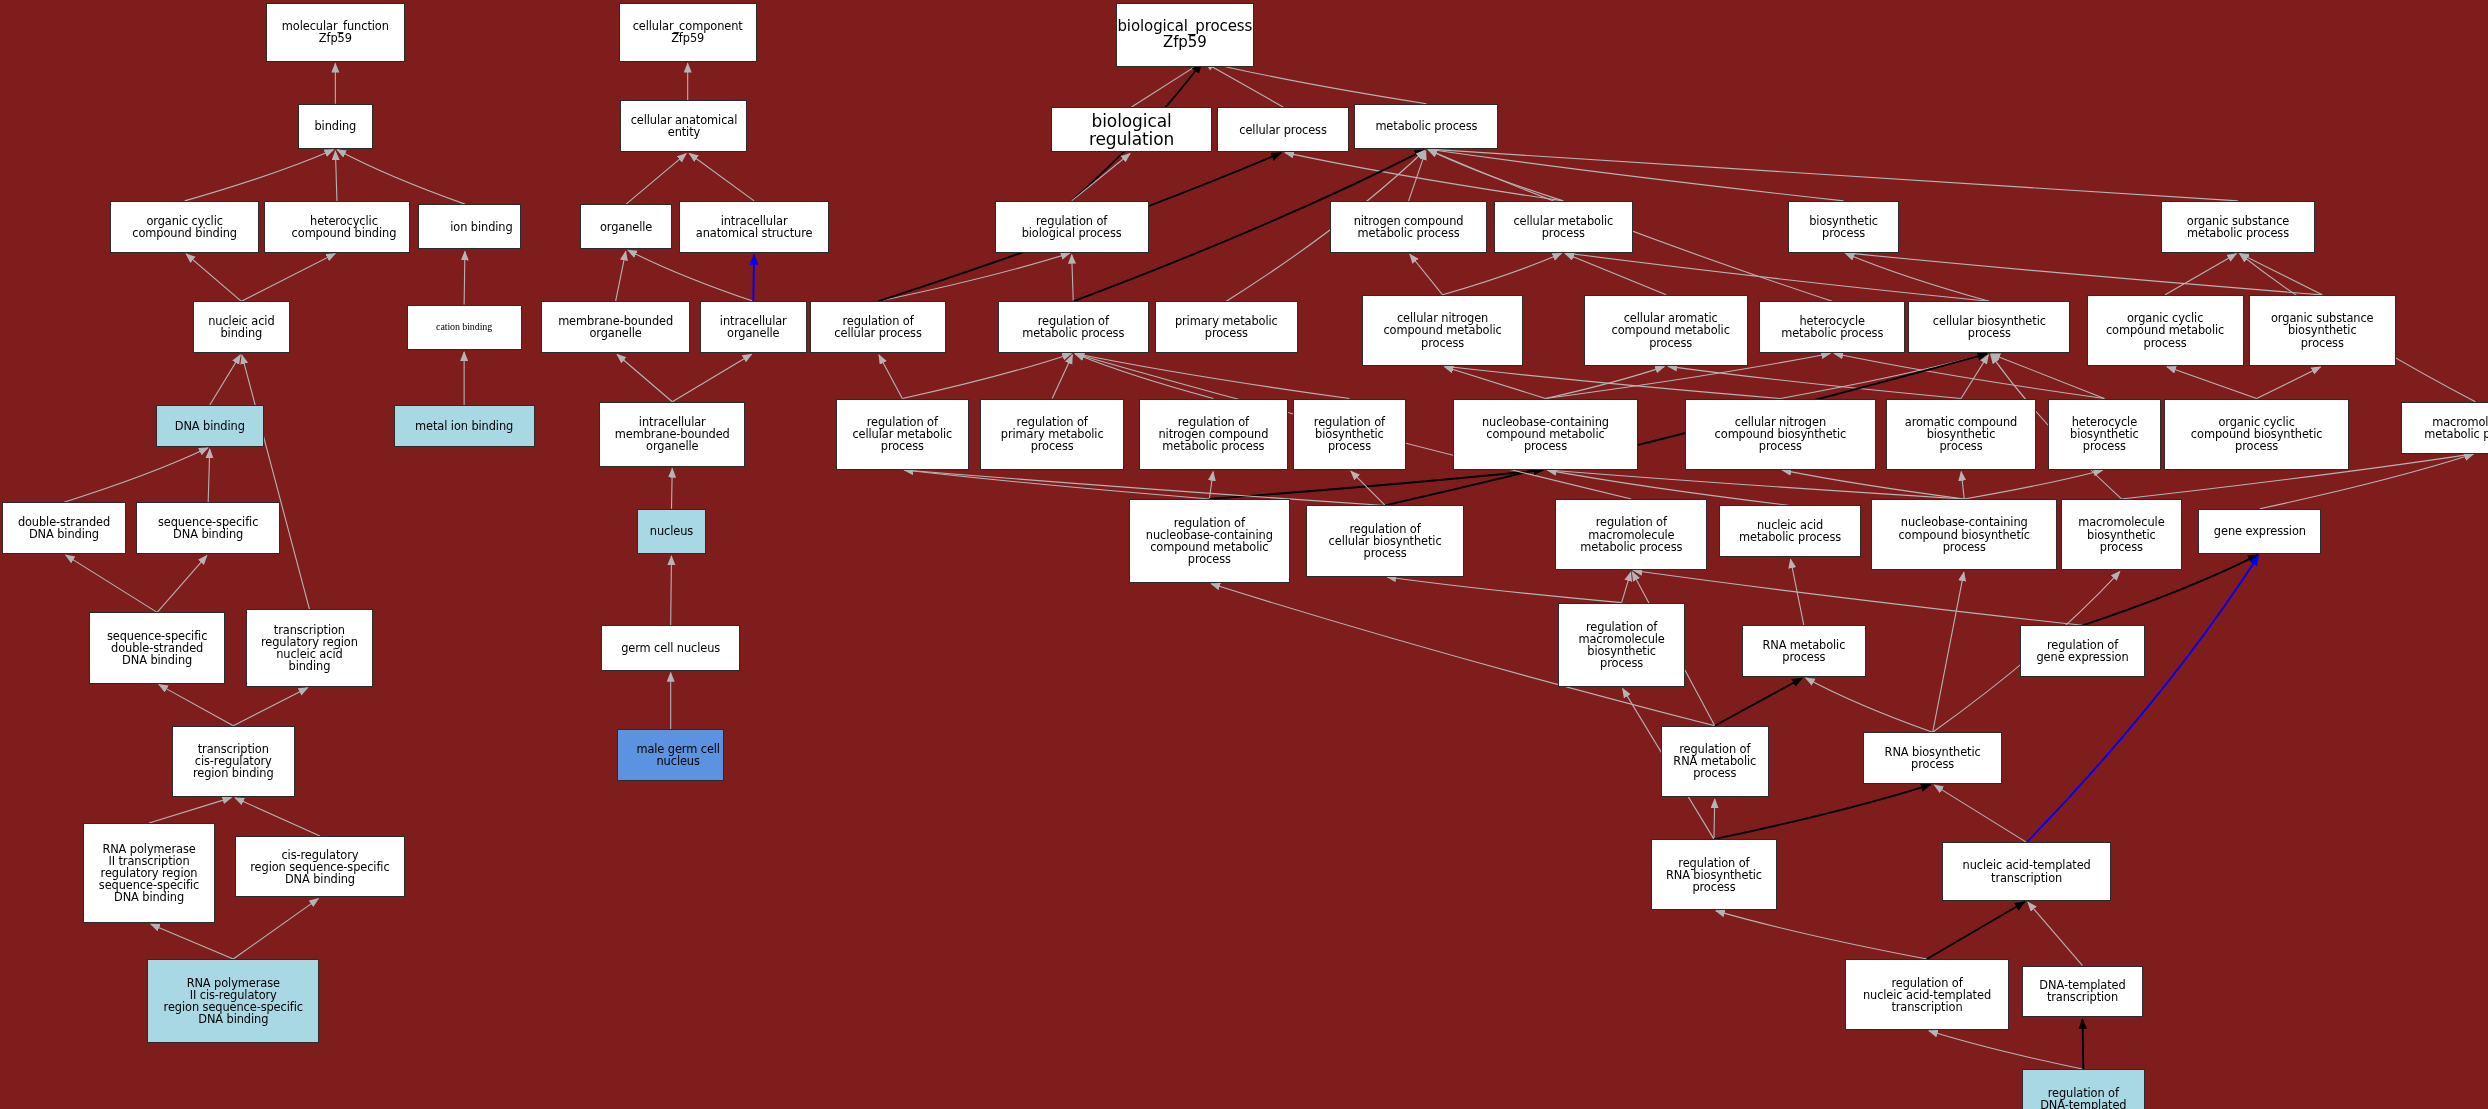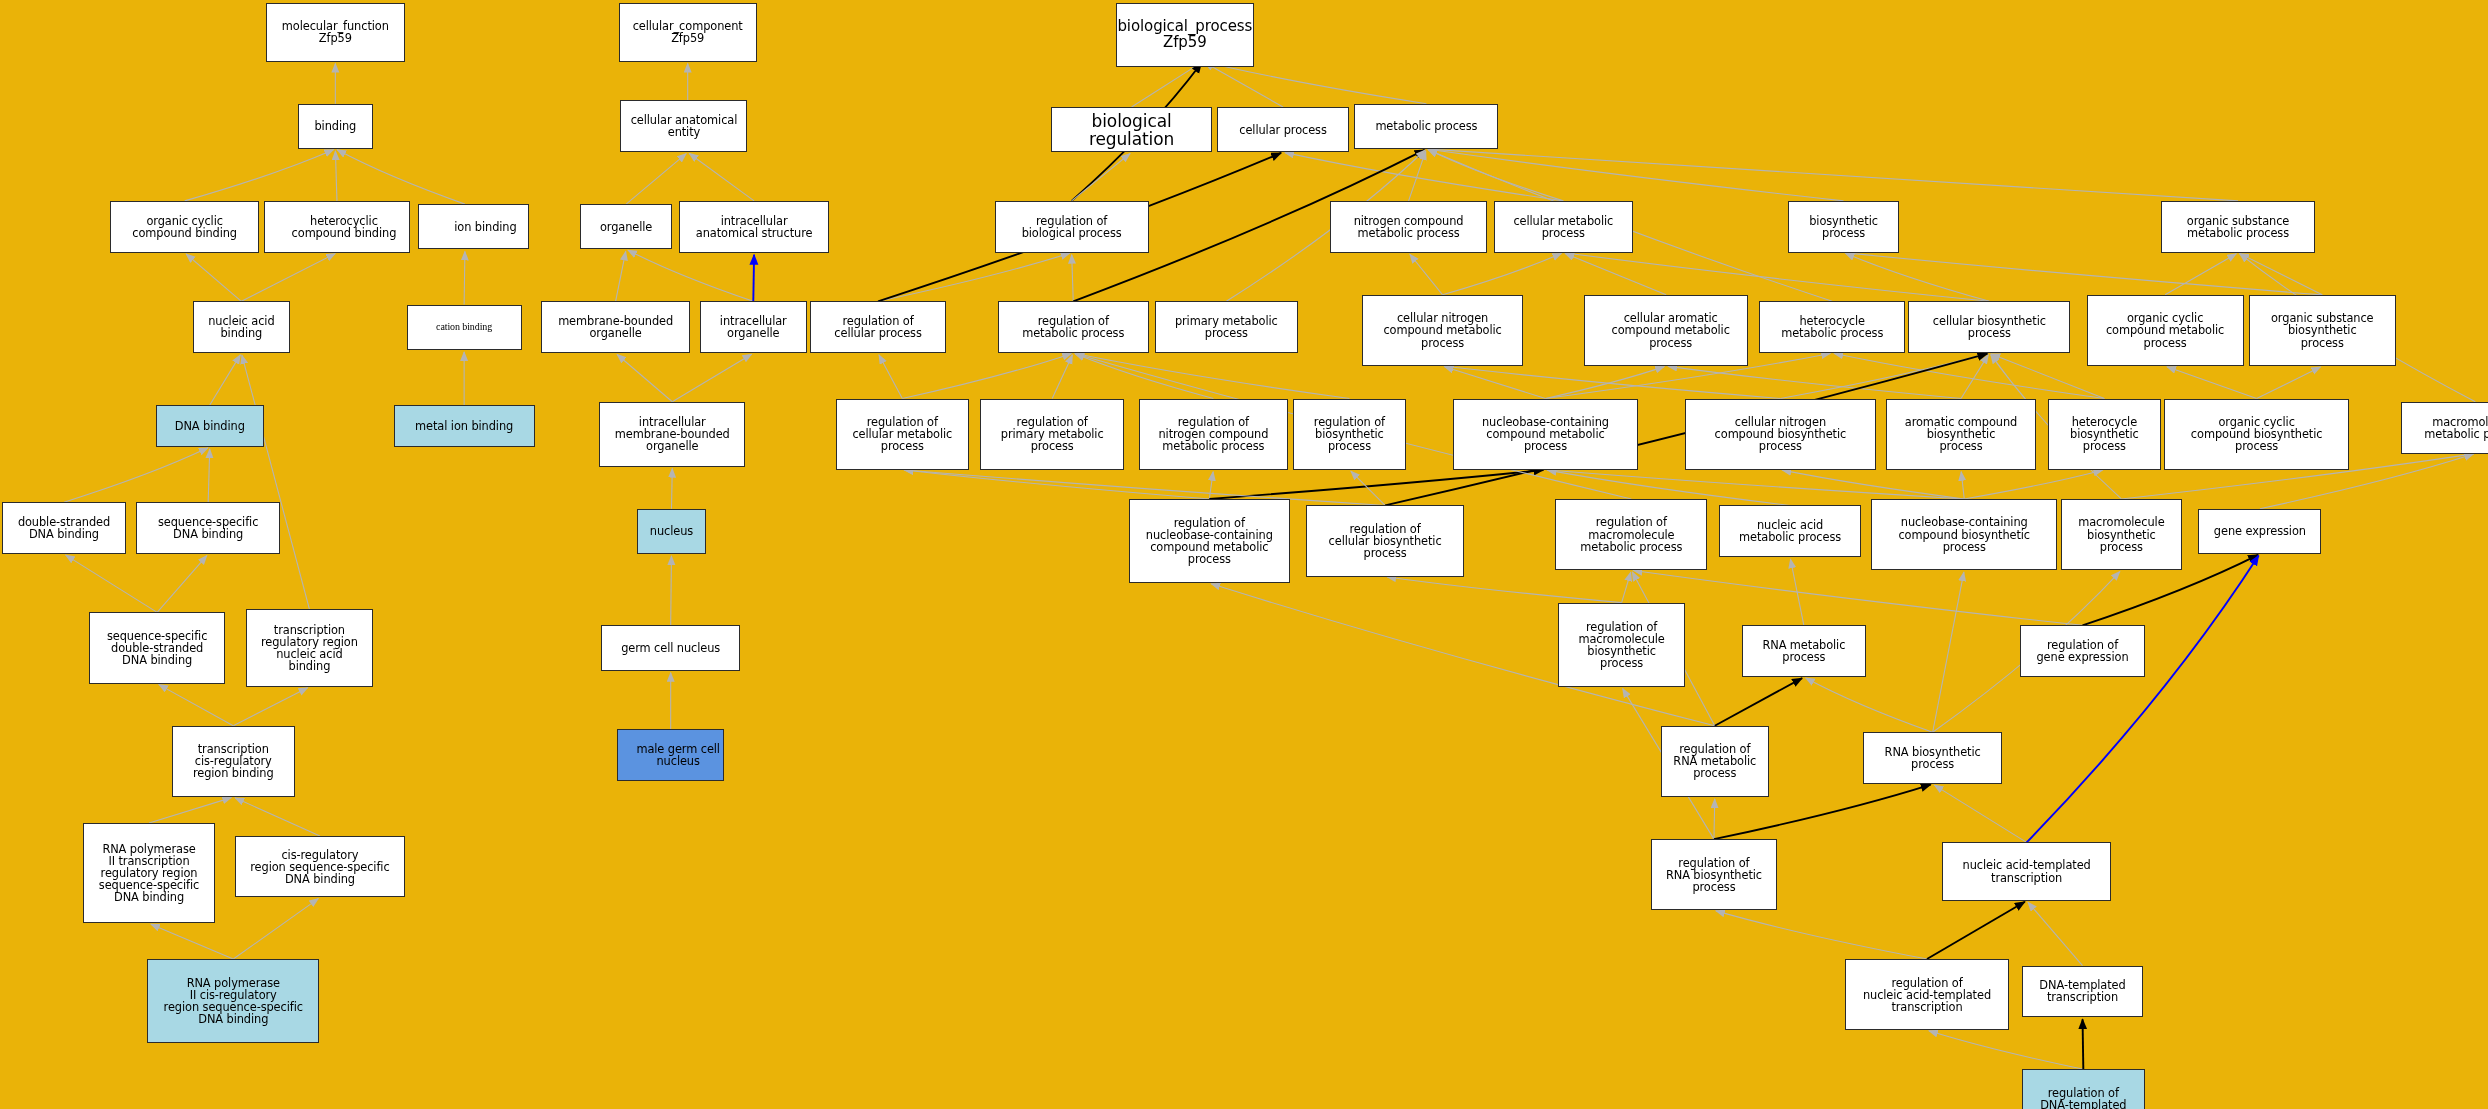--- a/index.html
+++ b/index.html
@@ -4,21 +4,21 @@
 <style>
   html, body {
     margin: 0;
     padding: 0;
     background: #ffffff;
   }
   #canvas {
     position: relative;
     width: 2488px;
     height: 1109px;
-    background: #eab308;
+    background: #7f1d1d;
     font-family: "DejaVu Sans", sans-serif;
     overflow: hidden;
   }
   #edge-layer {
     position: absolute;
     left: 0; top: 0;
     width: 2488px;
     height: 1109px;
     pointer-events: none;
   }
@@ -170,21 +170,21 @@
       </g>
   </svg>
   <div id="nodes">
       <div class="go-node" style="left: 265.68px; top: 3.24px; width: 139.32px; height: 58.32px; font-size: 11.4px;"><span>molecular_function
 Zfp59</span></div>
       <div class="go-node" style="left: 298.08px; top: 103.68px; width: 74.52px; height: 45.36px; font-size: 11.4px;"><span>binding</span></div>
       <div class="go-node" style="left: 110.16px; top: 200.88px; width: 149.04px; height: 51.84px; font-size: 11.4px;"><span>organic cyclic
 compound binding</span></div>
       <div class="go-node" style="left: 264.06px; top: 200.88px; width: 145.8px; height: 51.84px; font-size: 11.4px; padding-left: 16px;"><span>heterocyclic
 compound binding</span></div>
-      <div class="go-node" style="left: 417.96px; top: 204.12px; width: 111px; height: 45.36px; font-size: 11.4px; padding-left: 26px;"><span>ion binding</span></div>
+      <div class="go-node" style="left: 417.96px; top: 204.12px; width: 103px; height: 45.36px; font-size: 11.4px; padding-left: 26px;"><span>ion binding</span></div>
       <div class="go-node" style="left: 192.78px; top: 301.32px; width: 97.2px; height: 51.84px; font-size: 11.4px;"><span>nucleic acid
 binding</span></div>
       <div class="go-node" style="left: 406.62px; top: 304.56px; width: 115.02px; height: 45.36px; font-size: 10px; font-family: Liberation Serif, serif;"><span>cation binding</span></div>
       <div class="go-node fill-light" style="left: 155.52px; top: 405px; width: 108.54px; height: 42.12px; font-size: 11.4px;"><span>DNA binding</span></div>
       <div class="go-node fill-light" style="left: 393.66px; top: 405px; width: 140.94px; height: 42.12px; font-size: 11.4px;"><span>metal ion binding</span></div>
       <div class="go-node" style="left: 1.62px; top: 502.2px; width: 124.74px; height: 51.84px; font-size: 11.4px;"><span>double-stranded
 DNA binding</span></div>
       <div class="go-node" style="left: 136.08px; top: 502.2px; width: 144.18px; height: 51.84px; font-size: 11.4px;"><span>sequence-specific
 DNA binding</span></div>
       <div class="go-node" style="left: 246.24px; top: 609.12px; width: 126.36px; height: 77.76px; font-size: 11.4px;"><span>transcription

